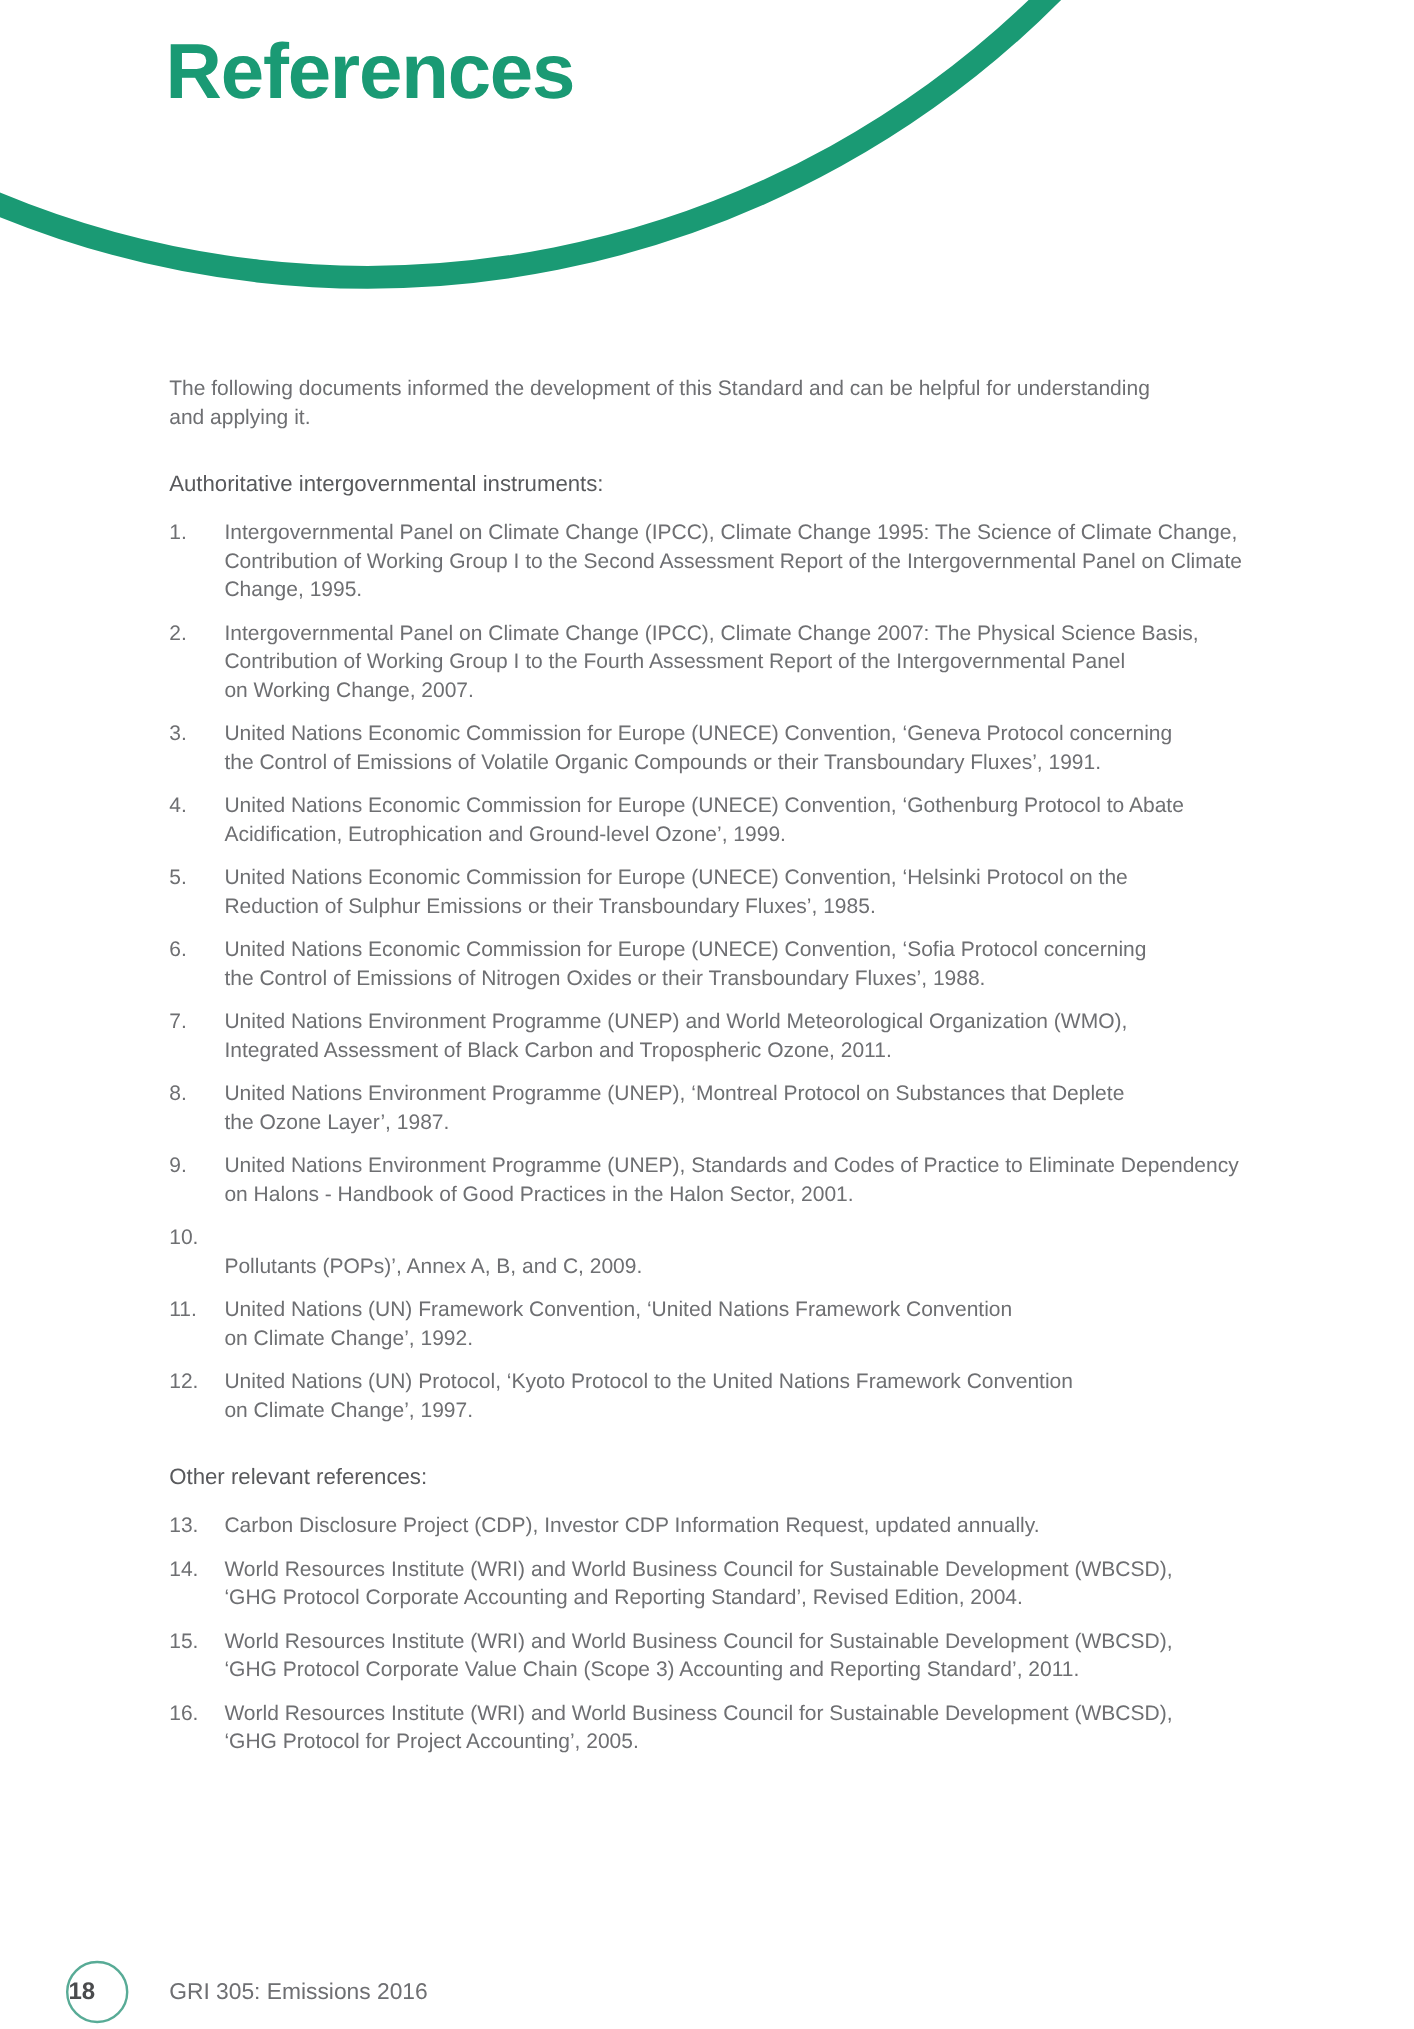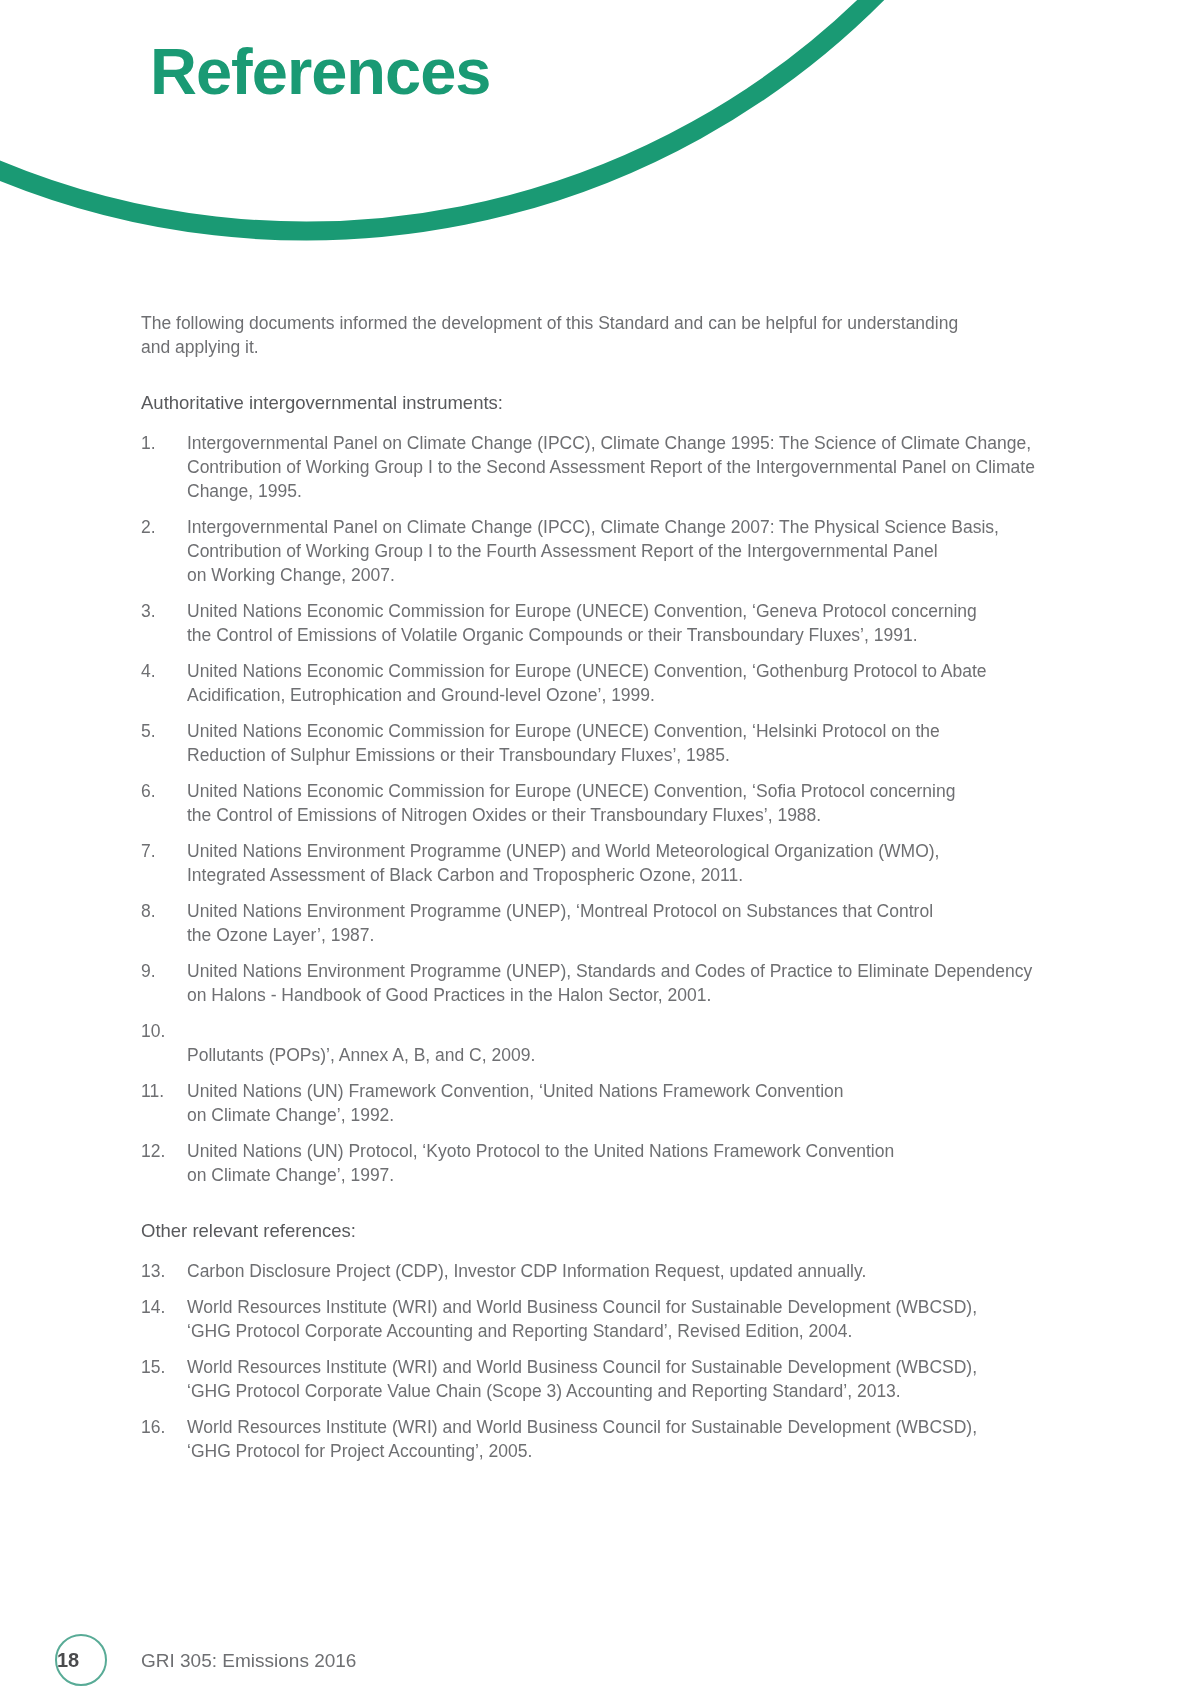--- a/index.html
+++ b/index.html
@@ -11,21 +11,21 @@
   }
   *{box-sizing:border-box;}
   html,body{margin:0;padding:0;background:#ffffff;}
   body{
     width:1178px;height:1691px;position:relative;overflow:hidden;
     font-family:"Liberation Sans", sans-serif;
     -webkit-font-smoothing:antialiased;
   }
   .curve-svg{position:absolute;top:0;left:0;display:block;}
   .page-title{
-    position:absolute;left:138px;top:22px;margin:12px;
+    position:absolute;left:138px;top:22px;margin:0;
     font-size:65px;font-weight:bold;color:var(--green);
     letter-spacing:-1px;
   }
   .content{
     position:absolute;left:141px;top:311px;width:1002px;
     font-size:17.5px;line-height:24px;color:var(--body);
   }
   .intro{margin:0;white-space:pre-line;}
   .sec-heading{
     margin:32px 0 16px 0;
@@ -83,21 +83,21 @@
       <div class="ref-item">
         <span class="ref-num">6.</span>
         <div class="ref-text"><span>United Nations Economic Commission for Europe (UNECE) Convention, ‘Sofia Protocol concerning</span><br><span>the Control of Emissions of Nitrogen Oxides or their Transboundary Fluxes’, 1988.</span></div>
       </div>
       <div class="ref-item">
         <span class="ref-num">7.</span>
         <div class="ref-text"><span>United Nations Environment Programme (UNEP) and World Meteorological Organization (WMO),</span><br><span class="it">Integrated Assessment of Black Carbon and Tropospheric Ozone</span><span>, 2011.</span></div>
       </div>
       <div class="ref-item">
         <span class="ref-num">8.</span>
-        <div class="ref-text"><span>United Nations Environment Programme (UNEP), ‘Montreal Protocol on Substances that Control</span><br><span>the Ozone Layer’, 1987.</span></div>
+        <div class="ref-text"><span>United Nations Environment Programme (UNEP), ‘Montreal Protocol on Substances that Deplete</span><br><span>the Ozone Layer’, 1987.</span></div>
       </div>
       <div class="ref-item">
         <span class="ref-num">9.</span>
         <div class="ref-text"><span>United Nations Environment Programme (UNEP), </span><span class="it">Standards and Codes of Practice to Eliminate Dependency</span><br><span class="it">on Halons - Handbook of Good Practices in the Halon Sector</span><span>, 2001.</span></div>
       </div>
       <div class="ref-item">
         <span class="ref-num">10.</span>
         <div class="ref-text"><br><span>Pollutants (POPs)’, Annex A, B, and C, 2009.</span></div>
       </div>
       <div class="ref-item">
@@ -112,21 +112,21 @@
       <div class="ref-item">
         <span class="ref-num">13.</span>
         <div class="ref-text"><span>Carbon Disclosure Project (CDP), </span><span class="it">Investor CDP Information Request</span><span>, updated annually.</span></div>
       </div>
       <div class="ref-item">
         <span class="ref-num">14.</span>
         <div class="ref-text"><span>World Resources Institute (WRI) and World Business Council for Sustainable Development (WBCSD),</span><br><span>‘GHG Protocol Corporate Accounting and Reporting Standard’, Revised Edition, 2004.</span></div>
       </div>
       <div class="ref-item">
         <span class="ref-num">15.</span>
-        <div class="ref-text"><span>World Resources Institute (WRI) and World Business Council for Sustainable Development (WBCSD),</span><br><span>‘GHG Protocol Corporate Value Chain (Scope 3) Accounting and Reporting Standard’, 2013.</span></div>
+        <div class="ref-text"><span>World Resources Institute (WRI) and World Business Council for Sustainable Development (WBCSD),</span><br><span>‘GHG Protocol Corporate Value Chain (Scope 3) Accounting and Reporting Standard’, 2011.</span></div>
       </div>
       <div class="ref-item">
         <span class="ref-num">16.</span>
         <div class="ref-text"><span>World Resources Institute (WRI) and World Business Council for Sustainable Development (WBCSD),</span><br><span>‘GHG Protocol for Project Accounting’, 2005.</span></div>
       </div>
     </div>
 </div>
 
 <div class="page-badge">
   <span>18</span>

